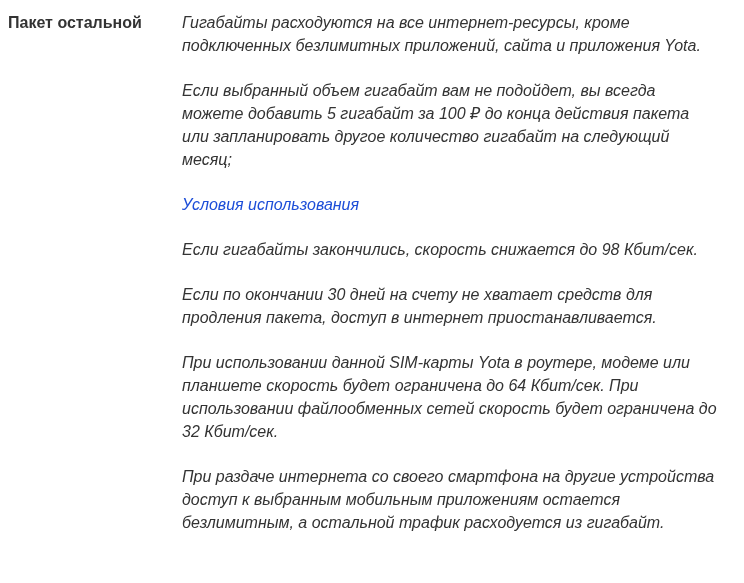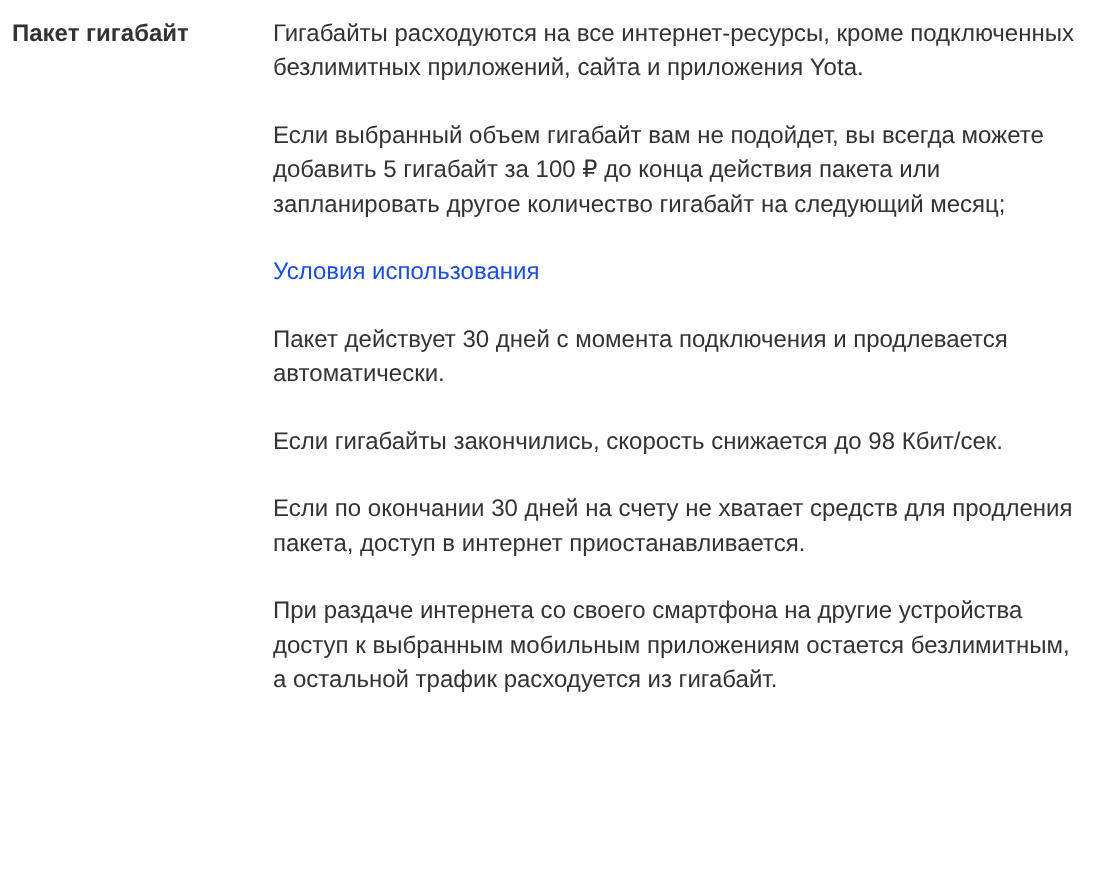--- a/index.html
+++ b/index.html
@@ -33,37 +33,38 @@
   }
   .content-col {
     width: 535px;
     max-width: 535px;
   }
   .para {
     font-size: 16px;
     line-height: 23px;
     color: #333333;
     margin: 0 0 22px 0;
+    font-style: italic;
   }
   .para.muted {
     color: #1d4ed8;
   }
   .para:last-child {
     margin-bottom: 10px;
   }
 </style>
 </head>
 <body>
 
 <div class="row">
   <div class="label-col">
-    <p class="term-label">Пакет гигабайт</p>
+    <p class="term-label">Пакет остальной</p>
   </div>
   <div class="content-col">
     <p class="para">Гигабайты расходуются на все интернет-ресурсы, кроме подключенных безлимитных приложений, сайта и приложения Yota.</p>
     <p class="para">Если выбранный объем гигабайт вам не подойдет, вы всегда можете добавить 5 гигабайт за 100 ₽ до конца действия пакета или запланировать другое количество гигабайт на следующий месяц;</p>
     <p class="para muted">Условия использования</p>
-    <p class="para">Пакет действует 30 дней с момента подключения и продлевается автоматически.</p>
     <p class="para">Если гигабайты закончились, скорость снижается до 98 Кбит/сек.</p>
     <p class="para">Если по окончании 30 дней на счету не хватает средств для продления пакета, доступ в интернет приостанавливается.</p>
+    <p class="para">При использовании данной SIM-карты Yota в роутере, модеме или планшете скорость будет ограничена до 64 Кбит/сек. При использовании файлообменных сетей скорость будет ограничена до 32 Кбит/сек.</p>
     <p class="para">При раздаче интернета со своего смартфона на другие устройства доступ к выбранным мобильным приложениям остается безлимитным, а остальной трафик расходуется из гигабайт.</p>
   </div>
 </div>
 
 </body></html>

